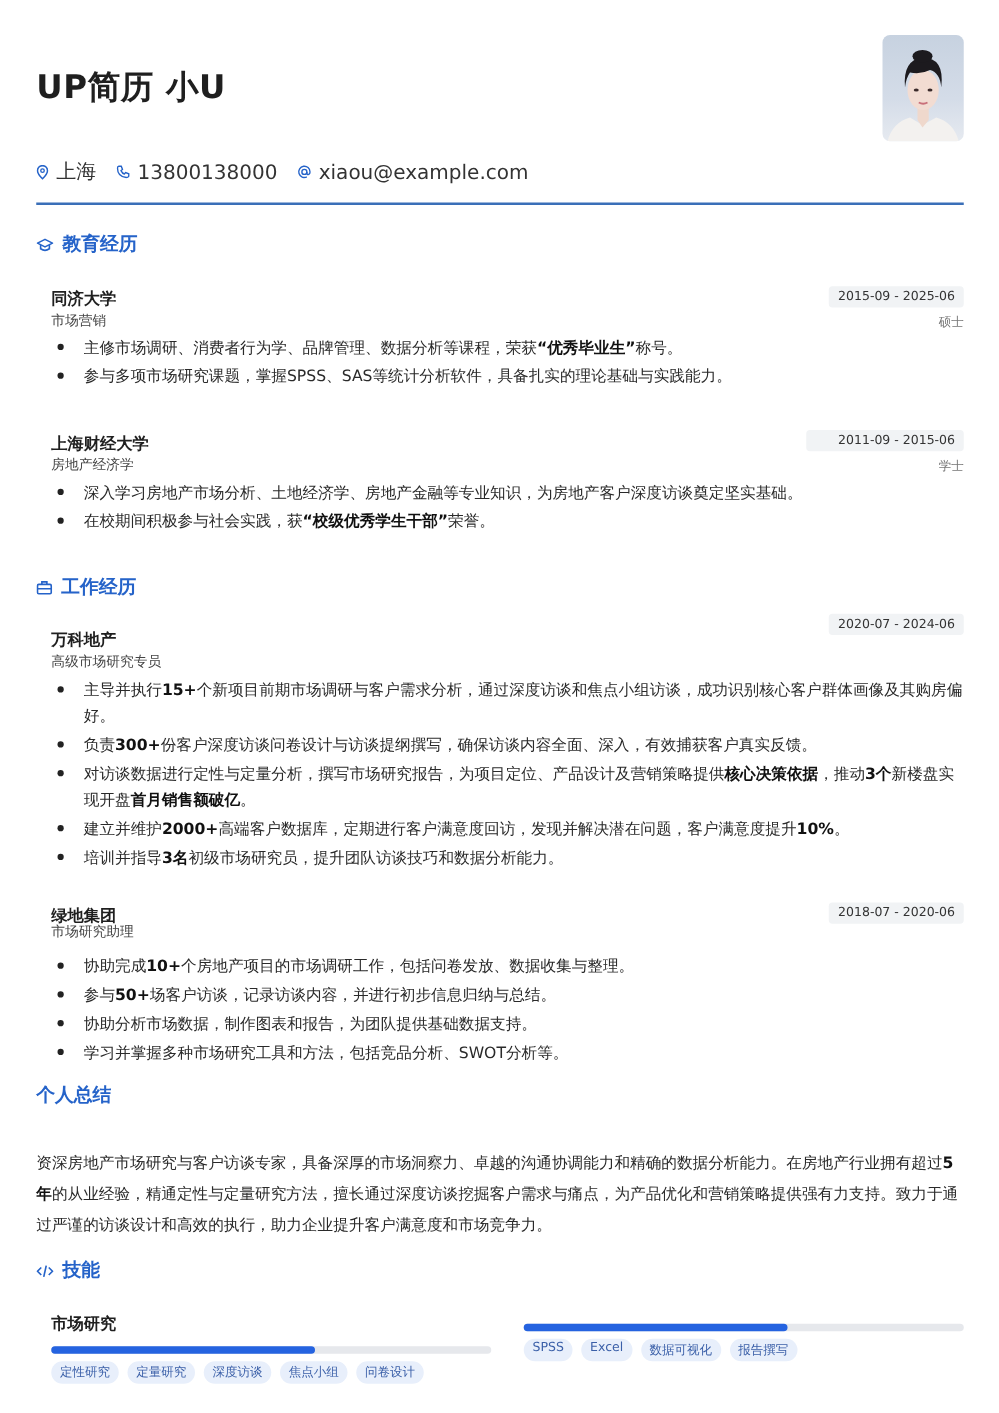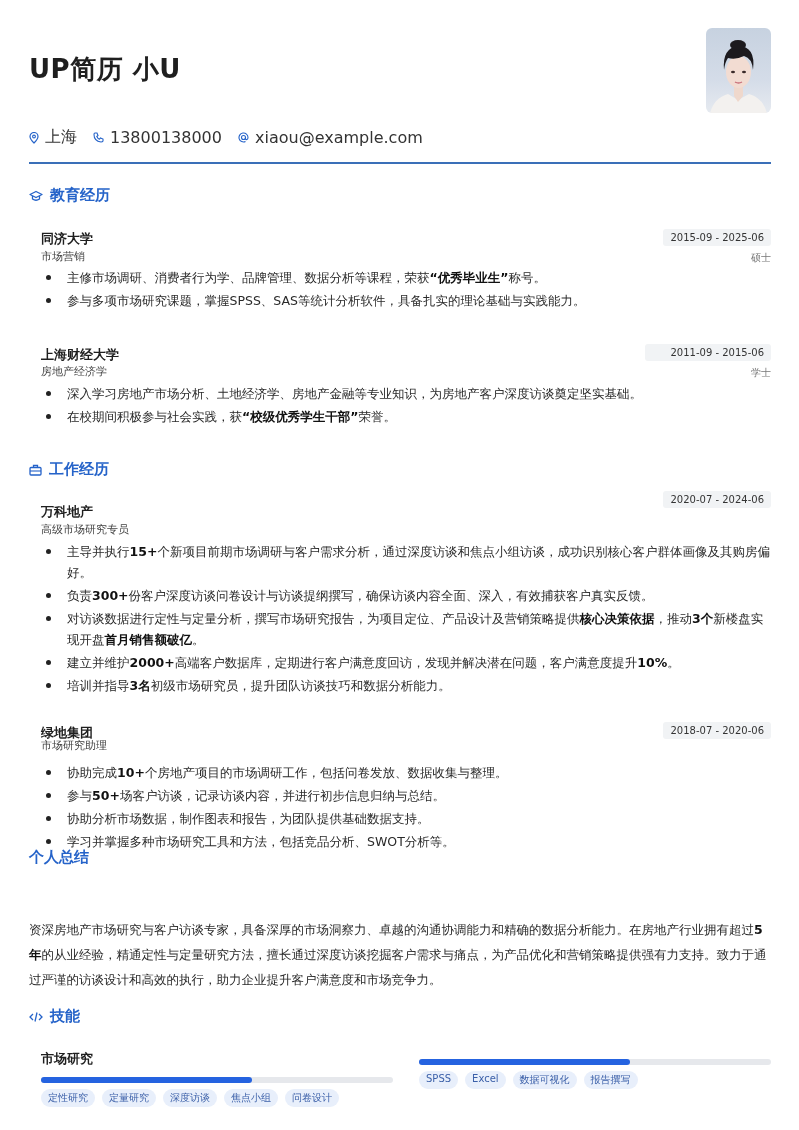--- a/index.html
+++ b/index.html
@@ -137,21 +137,21 @@
   <div class="entry-title" style="top:724px;">绿地集团</div>
   <div class="entry-sub" style="top:738px;">市场研究助理</div>
   <div class="date-badge" style="top:722px;">2018-07 - 2020-06</div>
   <ul class="bullets" style="top:762px;">
     <li><span>协助完成</span><b>10+</b><span>个房地产项目的市场调研工作，包括问卷发放、数据收集与整理。</span></li>
     <li><span>参与</span><b>50+</b><span>场客户访谈，记录访谈内容，并进行初步信息归纳与总结。</span></li>
     <li><span>协助分析市场数据，制作图表和报告，为团队提供基础数据支持。</span></li>
     <li><span>学习并掌握多种市场研究工具和方法，包括竞品分析、SWOT分析等。</span></li>
   </ul>
 
-  <div class="section-title" style="top:848px;">
+  <div class="section-title" style="top:867px;">
     <span>个人总结</span>
   </div>
   <div class="summary"><span>资深房地产市场研究与客户访谈专家，具备深厚的市场洞察力、卓越的沟通协调能力和精确的数据分析能力。在房地产行业拥有超过</span><b>5年</b><span>的从业经验，精通定性与定量研究方法，擅长通过深度访谈挖掘客户需求与痛点，为产品优化和营销策略提供强有力支持。致力于通过严谨的访谈设计和高效的执行，助力企业提升客户满意度和市场竞争力。</span></div>
 
   <div class="section-title" style="top:1007px;">
     <svg width="14" height="12" viewBox="0 0 14 12">
       <path d="M4 3 L1 6 L4 9" fill="none" stroke="#2563c9" stroke-width="1.3"></path>
       <path d="M10 3 L13 6 L10 9" fill="none" stroke="#2563c9" stroke-width="1.3"></path>
       <path d="M8 1.5 L6 10.5" stroke="#2563c9" stroke-width="1.3"></path>
     </svg>

